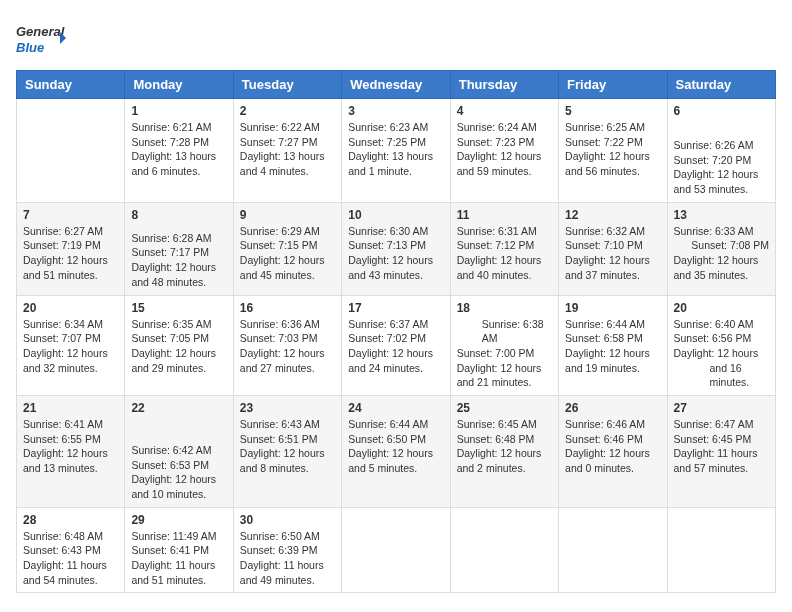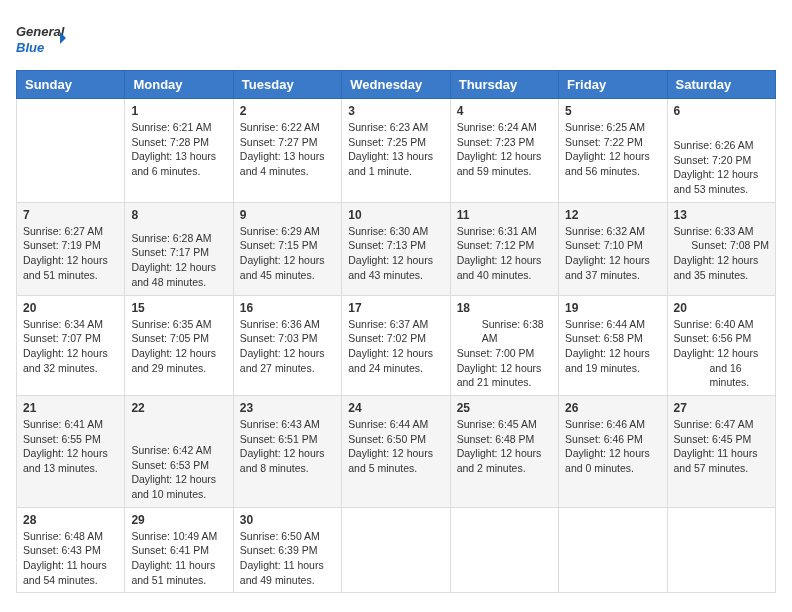--- a/index.html
+++ b/index.html
@@ -306,21 +306,21 @@
       <tr class="row-white">
         <td>
           <span class="day-number">28</span>
           <div style="line-height: 1.4;">Sunrise: 6:48 AM</div>
           <div style="line-height: 1.4;">Sunset: 6:43 PM</div>
           <div style="line-height: 1.4;">Daylight: 11 hours</div>
           <div style="line-height: 1.4;">and 54 minutes.</div>
         </td>
         <td>
           <span class="day-number">29</span>
-          <div style="line-height: 1.4;">Sunrise: 10:49 AM</div>
+          <div style="line-height: 1.4;">Sunrise: 11:49 AM</div>
           <div style="line-height: 1.4;">Sunset: 6:41 PM</div>
           <div style="line-height: 1.4;">Daylight: 11 hours</div>
           <div style="line-height: 1.4;">and 51 minutes.</div>
         </td>
         <td>
           <span class="day-number">30</span>
           <div style="line-height: 1.4;">Sunrise: 6:50 AM</div>
           <div style="line-height: 1.4;">Sunset: 6:39 PM</div>
           <div style="line-height: 1.4;">Daylight: 11 hours</div>
           <div style="line-height: 1.4;">and 49 minutes.</div>

